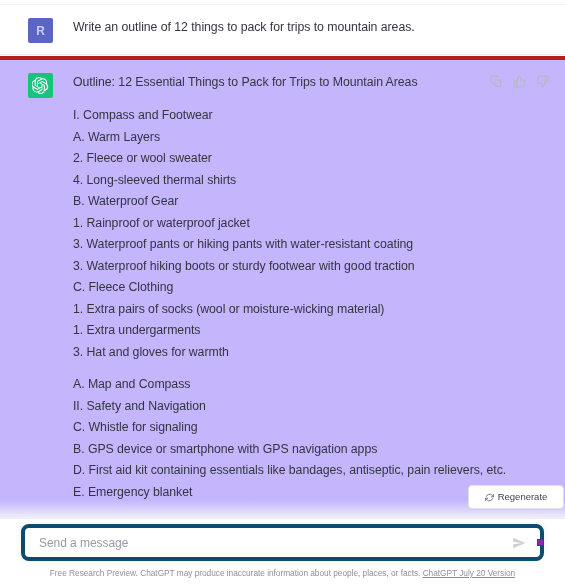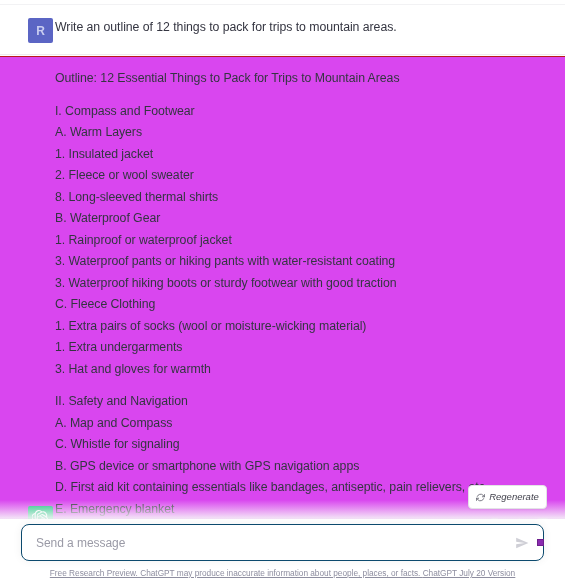--- a/index.html
+++ b/index.html
@@ -42,24 +42,23 @@
   .msg-user {
     top: 5px;
     height: 50px;
     background: #ffffff;
     border-bottom: 1px solid #ececed;
   }
 
   .msg-assistant {
     top: 56px;
     height: 475px;
-    background: #d946ef;
-    border-top: 1px solid #b91c1c;
+    background: #c4b5fd;
+    border-top: 4px solid #b91c1c;
     overflow: hidden;
-    align-items: flex-end;
   }
 
   .avatar {
     flex: 0 0 auto;
     width: 25px;
     height: 25px;
     border-radius: 2px;
     display: flex;
     align-items: center;
     justify-content: center;
@@ -74,21 +73,21 @@
     line-height: 1;
   }
 
   .avatar-assistant {
     background: #19c37d;
   }
   .avatar-assistant svg { display: block; }
 
   .msg-body {
     flex: 1 1 auto;
-    padding-left: 2px;
+    padding-left: 20px;
     min-width: 0;
   }
 
   .msg-text {
     font-size: 12.3px;
     line-height: 17px;
     color: #343541;
     letter-spacing: -0.05px;
   }
 
@@ -135,34 +134,33 @@
     height: 32px;
     background: linear-gradient(to bottom, rgba(247,247,248,0) 0%, rgba(247,247,248,0.85) 55%, #f7f7f8 100%);
     pointer-events: none;
   }
 
   
   .regenerate-btn {
     position: absolute;
     top: 485px;
     left: 468px;
-    width: 79px;
+    width: 96px;
     height: 24px;
     background: #ffffff;
     border: 1px solid #e3e3e6;
     border-radius: 4px;
     display: flex;
     align-items: center;
     justify-content: center;
     gap: 4px;
     font-size: 9.5px;
     color: #3f3f4a;
     cursor: pointer;
     box-shadow: 0 1px 2px rgba(0,0,0,0.04);
-    font-style: italic;
   }
   .regenerate-btn .rg-icon { width: 9px; height: 9px; color: #6b6b76; display:block; }
   .regenerate-btn .rg-icon svg { display:block; width:9px; height:9px; }
   .regenerate-btn .rg-label { line-height: 1; }
 
   
   .composer-zone {
     position: absolute;
     left: 0;
     top: 519px;
@@ -171,21 +169,21 @@
     background: #ffffff;
   }
 
   .composer {
     position: absolute;
     left: 21px;
     top: 524px;
     width: 523px;
     height: 37px;
     background: #ffffff;
-    border: 1px solid #0c4a6e;
+    border: 4px solid #0c4a6e;
     border-radius: 8px;
     box-shadow: 0 0 10px rgba(0,0,0,0.06);
     display: flex;
     align-items: center;
     padding: 0 14px;
   }
 
   .composer-input {
     flex: 1 1 auto;
     border: none;
@@ -220,21 +218,20 @@
 
   .footer-note {
     position: absolute;
     left: 0;
     top: 568px;
     width: 565px;
     text-align: center;
     font-size: 8.3px;
     color: #8e8ea0;
     letter-spacing: -0.02px;
-    text-decoration: underline;
   }
   .footer-note .link {
     color: #8e8ea0;
     text-decoration: underline;
     cursor: pointer;
   }
 </style>
 </head>
 <body>
 
@@ -256,34 +253,33 @@
       <svg viewBox="0 0 24 24" width="17" height="17" fill="#ffffff" aria-hidden="true">
         <path d="M21.18 9.82a5.9 5.9 0 0 0-.51-4.85 5.98 5.98 0 0 0-6.44-2.87A5.93 5.93 0 0 0 9.76 0a5.97 5.97 0 0 0-5.7 4.13 5.92 5.92 0 0 0-3.96 2.87 5.98 5.98 0 0 0 .74 7.01 5.9 5.9 0 0 0 .5 4.85 5.98 5.98 0 0 0 6.45 2.87A5.92 5.92 0 0 0 12.25 24a5.97 5.97 0 0 0 5.7-4.14 5.92 5.92 0 0 0 3.96-2.87 5.98 5.98 0 0 0-.73-7.17zM12.25 22.4a4.43 4.43 0 0 1-2.85-1.03l.14-.08 4.73-2.73a.77.77 0 0 0 .39-.67v-6.67l2 1.16a.07.07 0 0 1 .04.05v5.52a4.46 4.46 0 0 1-4.45 4.45zM2.67 18.3a4.43 4.43 0 0 1-.53-2.98l.14.09 4.74 2.73a.77.77 0 0 0 .77 0l5.78-3.33v2.31a.08.08 0 0 1-.03.06l-4.79 2.76a4.46 4.46 0 0 1-6.08-1.63zM1.42 7.79a4.43 4.43 0 0 1 2.32-1.95v5.62a.74.74 0 0 0 .38.66l5.75 3.32-2 1.16a.07.07 0 0 1-.07 0L3.03 13.8a4.46 4.46 0 0 1-1.63-6.01zm16.43 3.82L12.07 8.26l2-1.15a.07.07 0 0 1 .07 0l4.78 2.76a4.45 4.45 0 0 1-.68 8.03v-5.62a.77.77 0 0 0-.39-.67zm1.99-3l-.14-.09-4.73-2.75a.77.77 0 0 0-.78 0L8.42 9.1V6.79a.07.07 0 0 1 .03-.06l4.78-2.76a4.45 4.45 0 0 1 6.61 4.61zM7.33 12.72l-2-1.15a.07.07 0 0 1-.04-.06V6a4.45 4.45 0 0 1 7.3-3.42l-.14.08L7.72 5.4a.77.77 0 0 0-.39.66zm1.09-2.35L11 8.88l2.57 1.48v2.97L11 14.81l-2.58-1.48z"></path>
       </svg>
     </div>
 
     <div class="msg-body">
       <div class="assistant-title">Outline: 12 Essential Things to Pack for Trips to Mountain Areas</div>
       <div id="outline-container">
           <div class="outline-line">I. Compass and Footwear</div>
           <div class="outline-line">A. Warm Layers</div>
-          <div class="outline-line">1. Insulated jacket</div>
           <div class="outline-line">2. Fleece or wool sweater</div>
-          <div class="outline-line">8. Long-sleeved thermal shirts</div>
+          <div class="outline-line">4. Long-sleeved thermal shirts</div>
           <div class="outline-line">B. Waterproof Gear</div>
           <div class="outline-line">1. Rainproof or waterproof jacket</div>
           <div class="outline-line">3. Waterproof pants or hiking pants with water-resistant coating</div>
           <div class="outline-line">3. Waterproof hiking boots or sturdy footwear with good traction</div>
           <div class="outline-line">C. Fleece Clothing</div>
           <div class="outline-line">1. Extra pairs of socks (wool or moisture-wicking material)</div>
           <div class="outline-line">1. Extra undergarments</div>
           <div class="outline-line">3. Hat and gloves for warmth</div>
           <div class="outline-line spacer"></div>
+          <div class="outline-line">A. Map and Compass</div>
           <div class="outline-line">II. Safety and Navigation</div>
-          <div class="outline-line">A. Map and Compass</div>
           <div class="outline-line">C. Whistle for signaling</div>
           <div class="outline-line">B. GPS device or smartphone with GPS navigation apps</div>
           <div class="outline-line">D. First aid kit containing essentials like bandages, antiseptic, pain relievers, etc.</div>
           <div class="outline-line">E. Emergency blanket</div>
           <div class="outline-line spacer"></div>
         </div>
     </div>
 
     <div class="msg-actions">
       <span class="act-icon" title="Copy">

